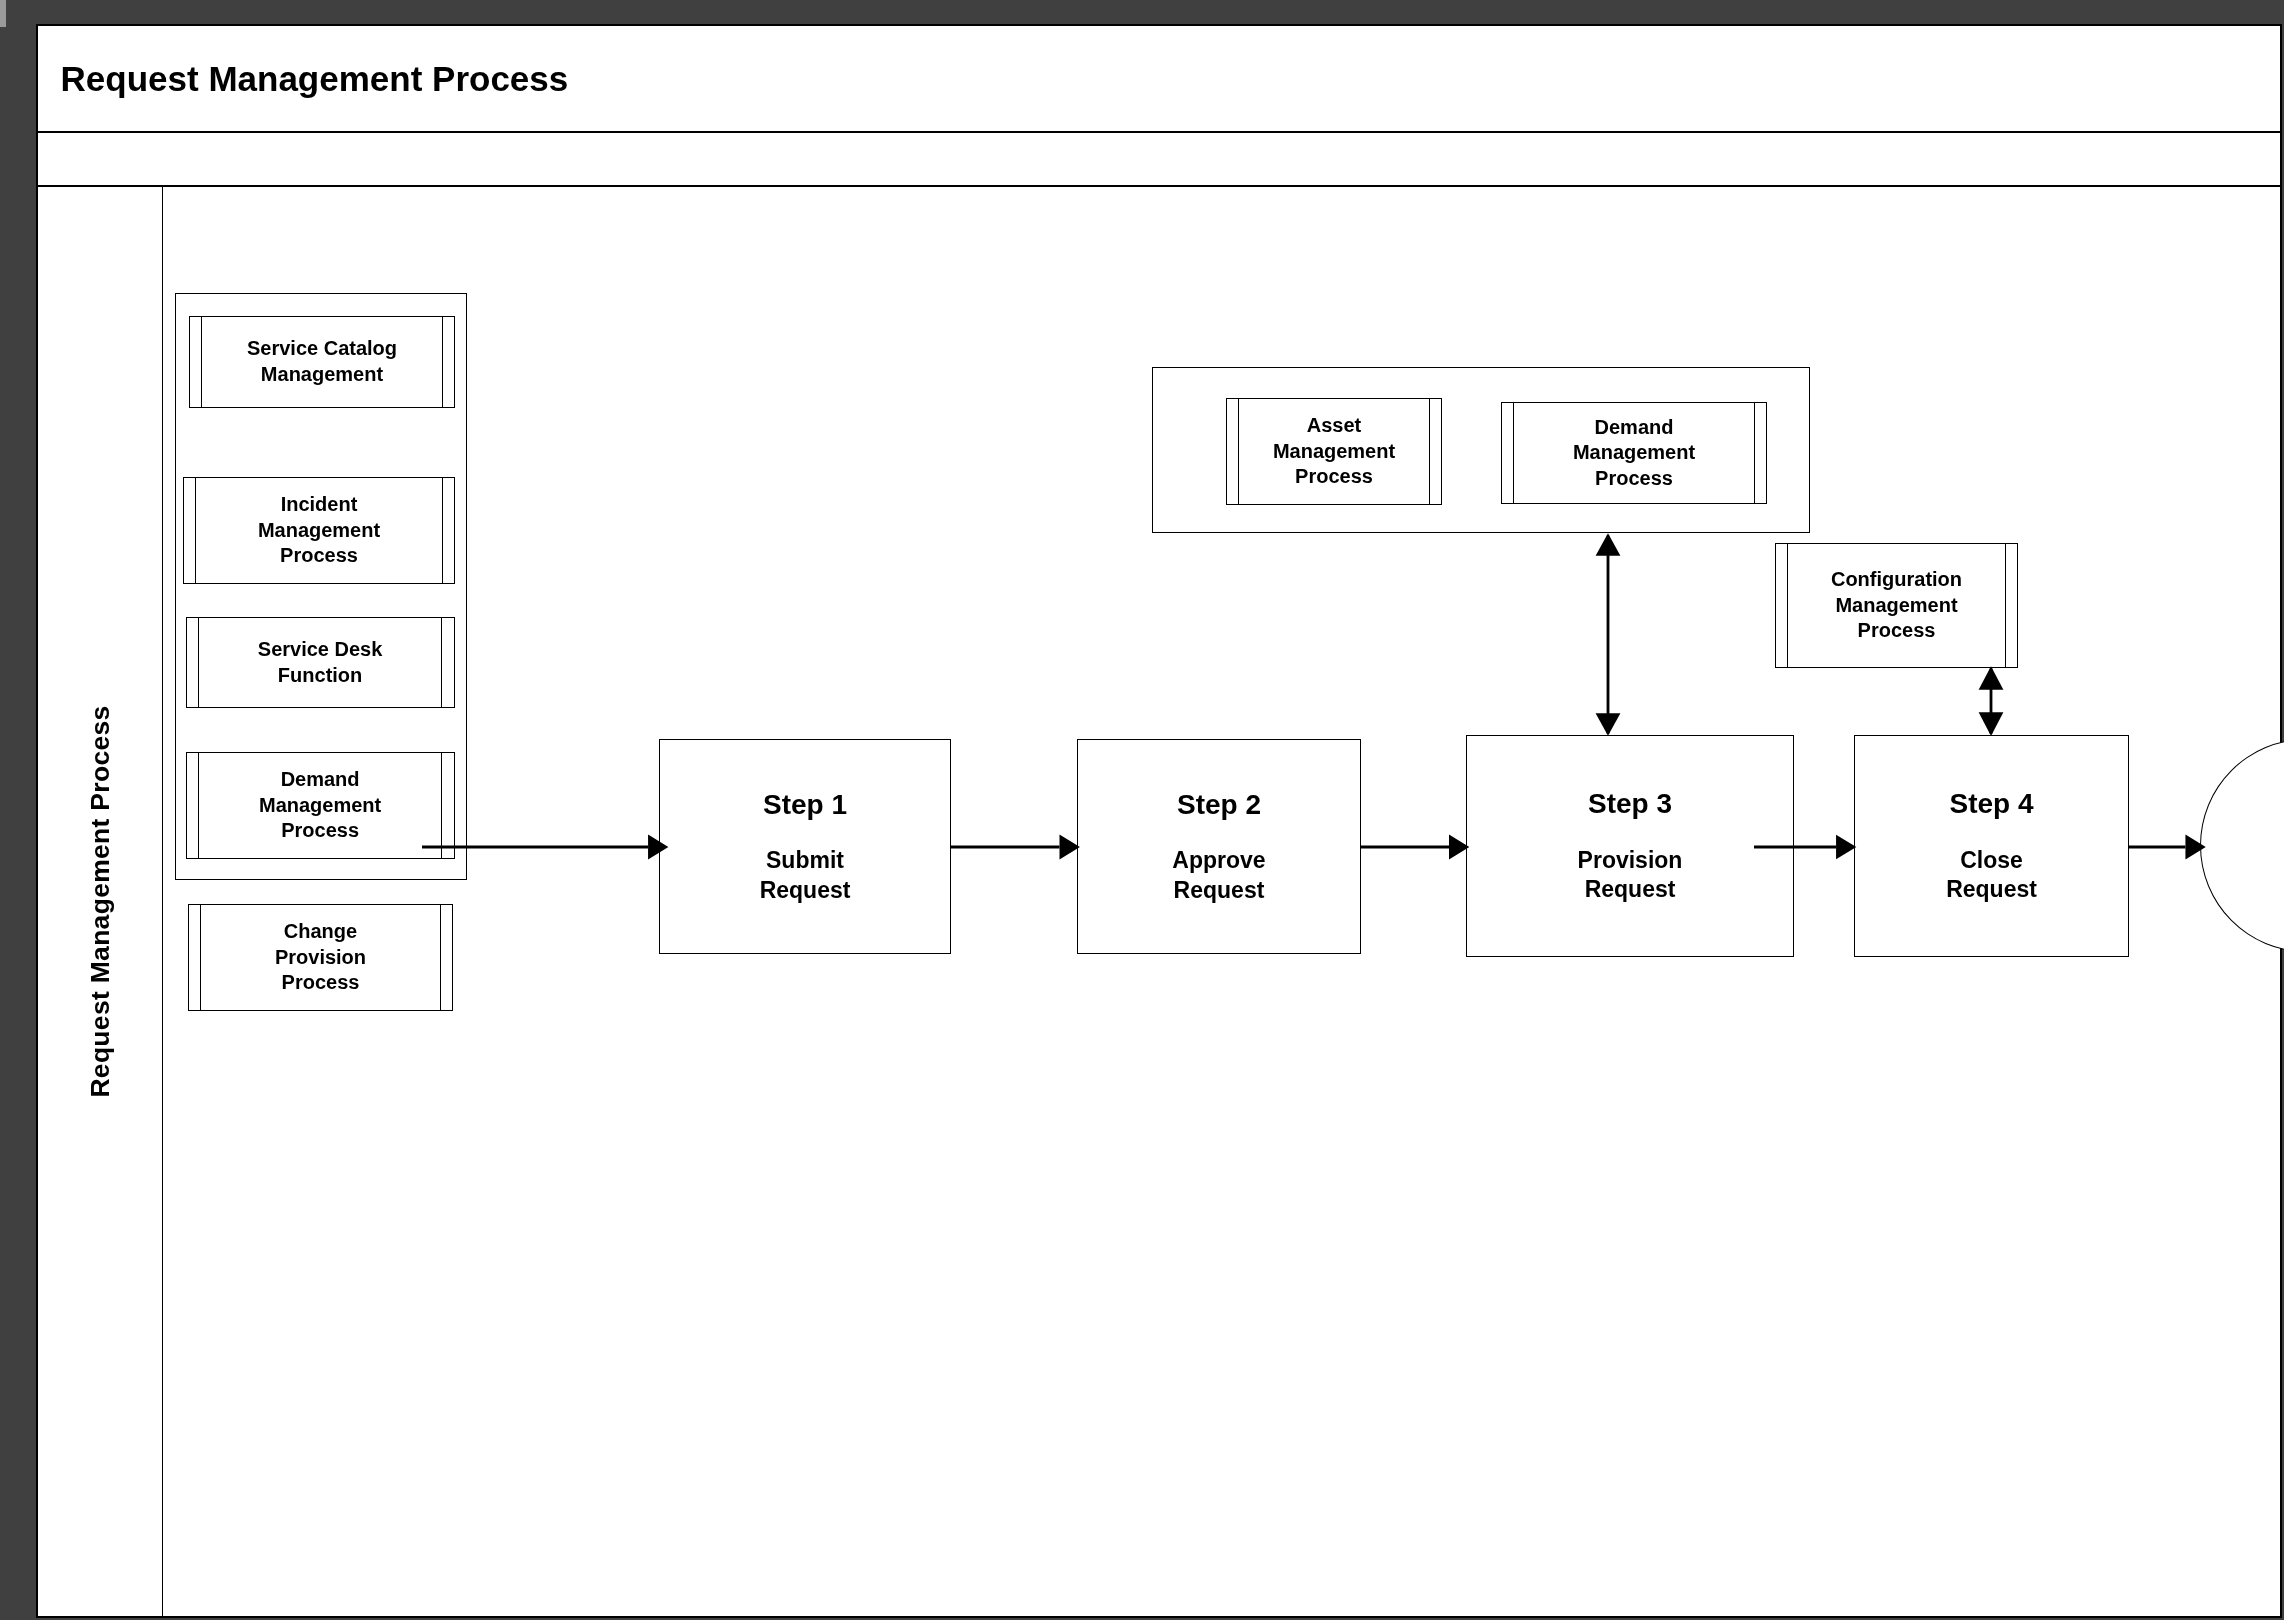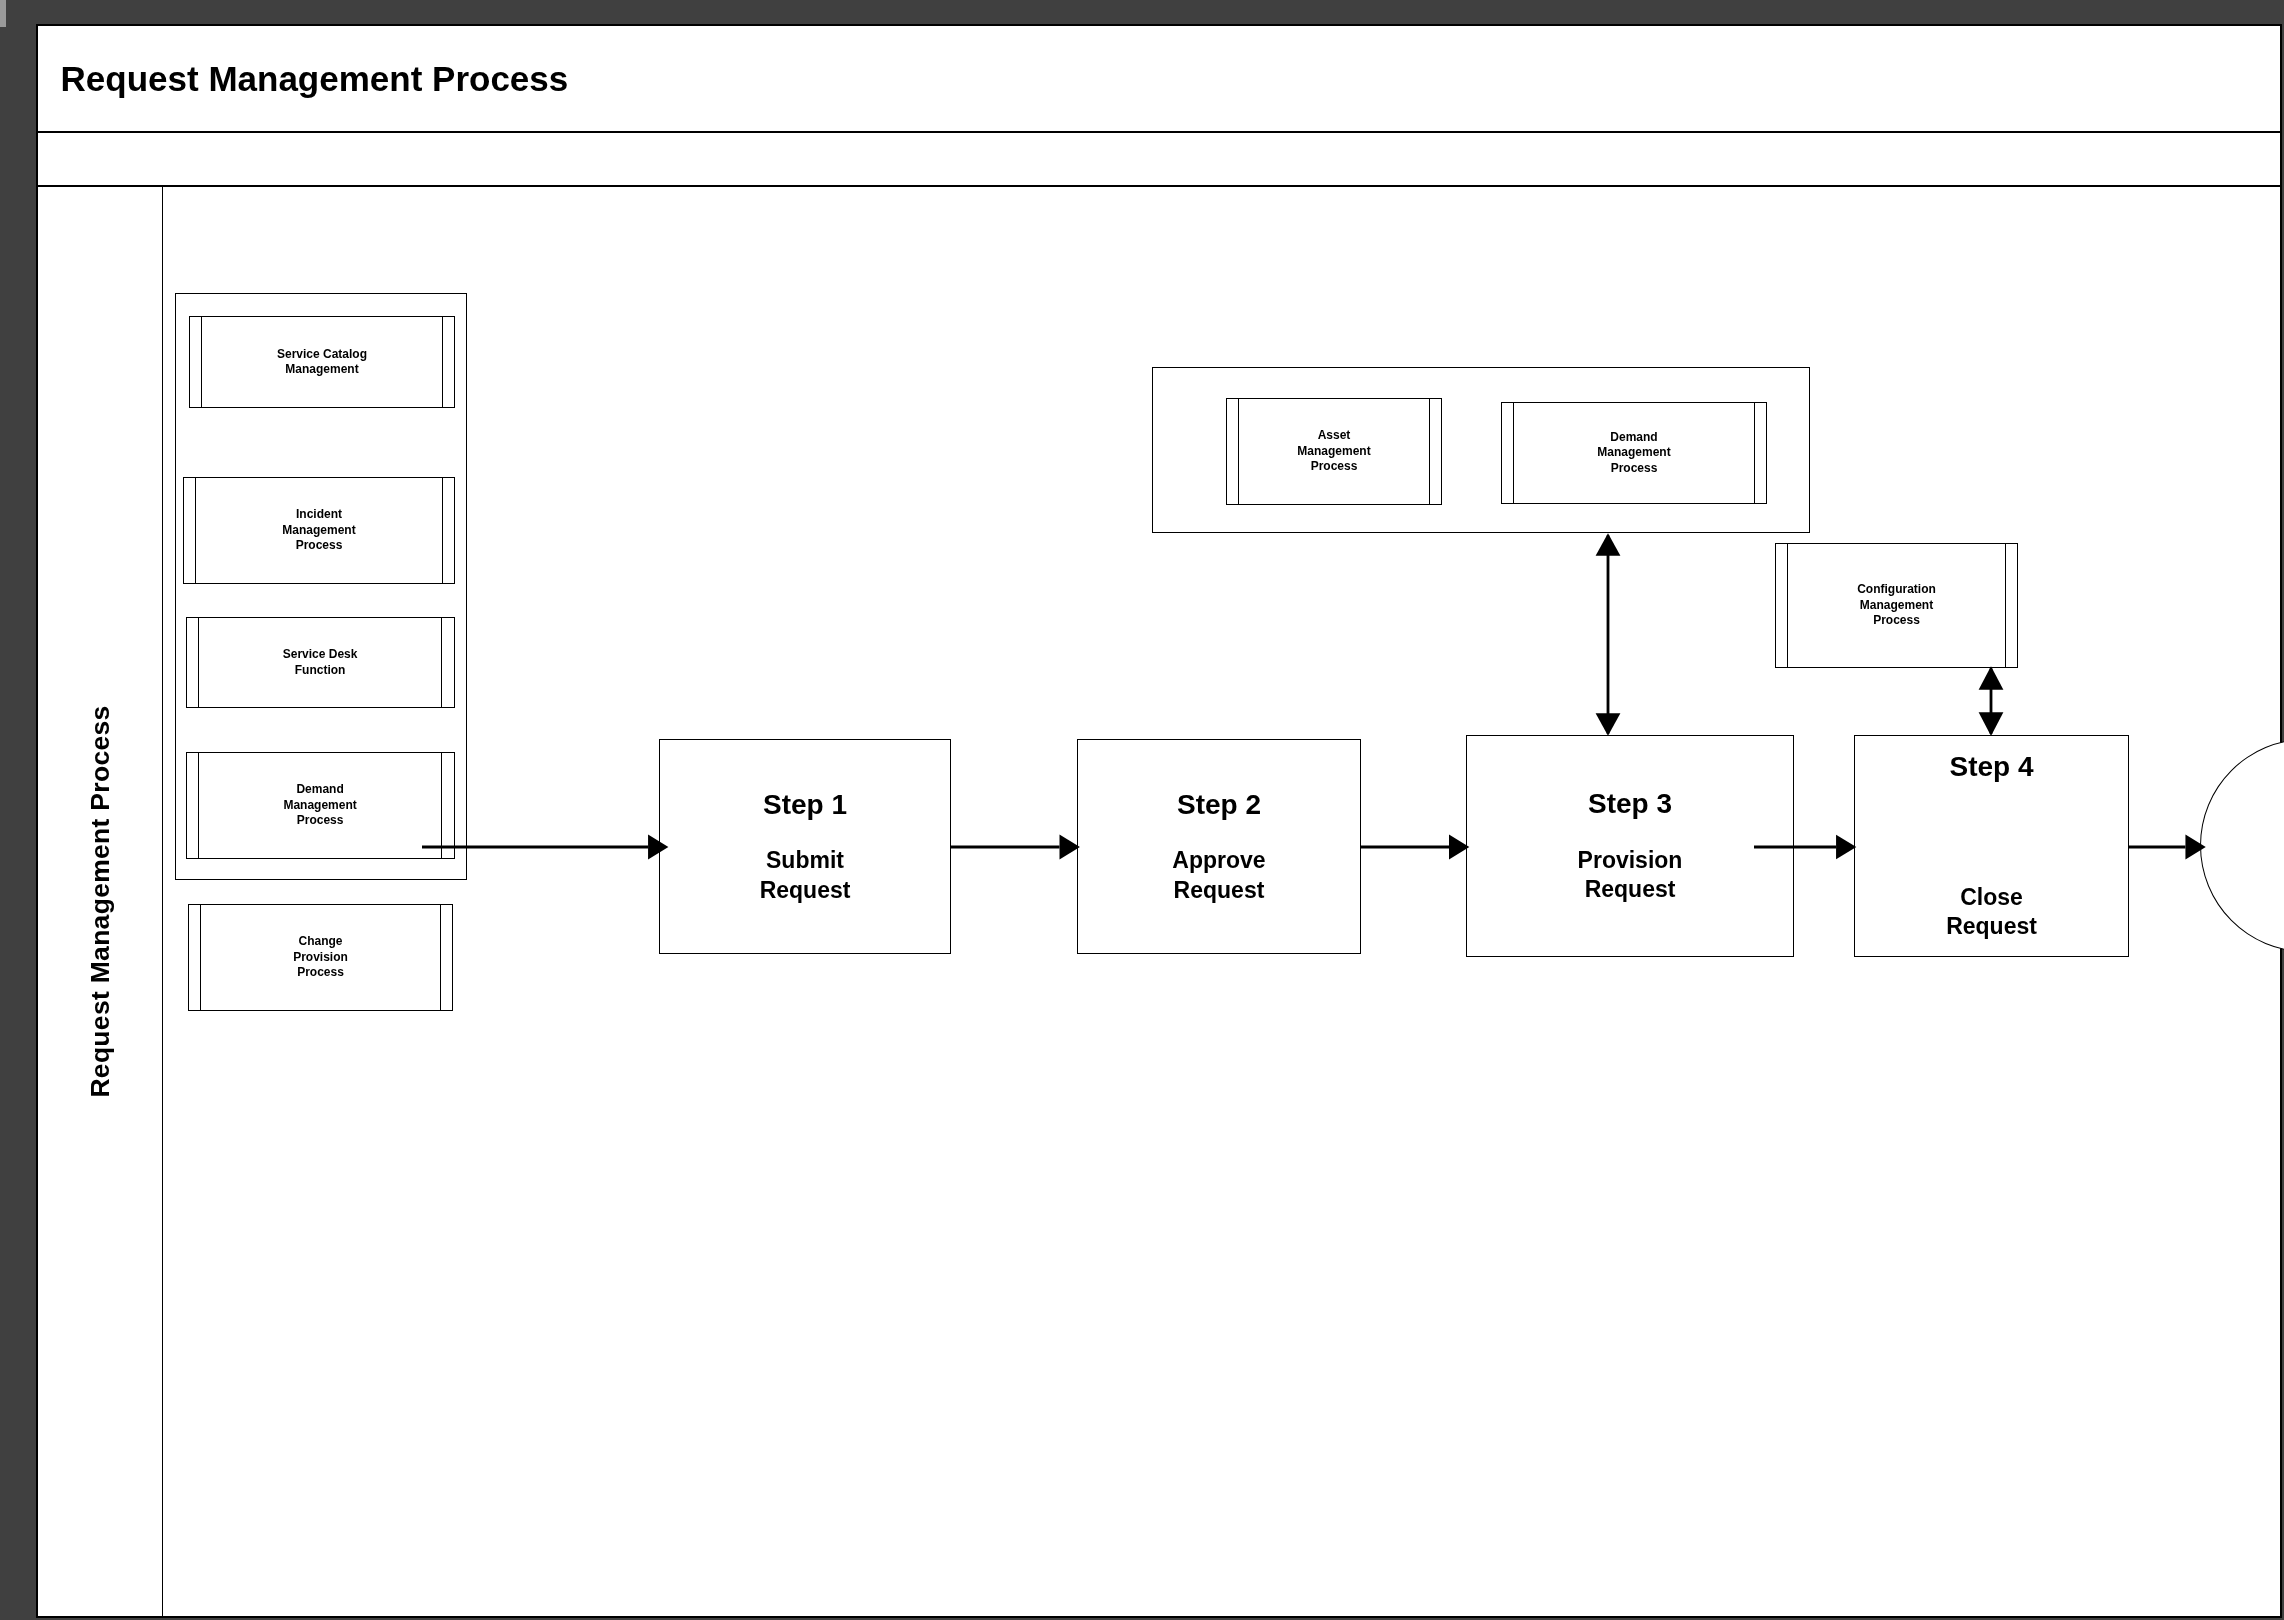--- a/index.html
+++ b/index.html
@@ -133,21 +133,21 @@
     content: "";
     position: absolute;
     top: 0;
     bottom: 0;
     width: 0;
     border-left: 1.1px solid #000;
   }
   .subproc::before { left: 11.3px; }
   .subproc::after  { right: 11.3px; }
   .subproc .label {
-    font-size: 12px;
+    font-size: 20px;
     font-weight: bold;
     line-height: 1.28;
     padding: 0 19px;
     position: relative;
     z-index: 2;
   }
 
   
   .step-box {
     border: 1.7px solid #000;
@@ -271,21 +271,21 @@
 Request</div>
         </div>
 
         <div class="node step-box" style="left:1303px; top:548px; width:328px; height:222px;">
           <div class="step-num">Step 3</div>
           <div class="step-gap"></div>
           <div class="step-title" style="white-space:pre-line;">Provision
 Request</div>
         </div>
 
-        <div class="node step-box" style="left:1691px; top:548px; width:275px; height:222px;gap:37px;">
+        <div class="node step-box" style="left:1691px; top:548px; width:275px; height:222px;">
           <div class="step-num">Step 4</div>
           <div class="step-gap"></div>
           <div class="step-title" style="white-space:pre-line;">Close
 Request</div>
         </div>
 
         <div class="node end-node" style="left:2037px; top:552px; width:212px; height:213px;">
           
         </div>
 

